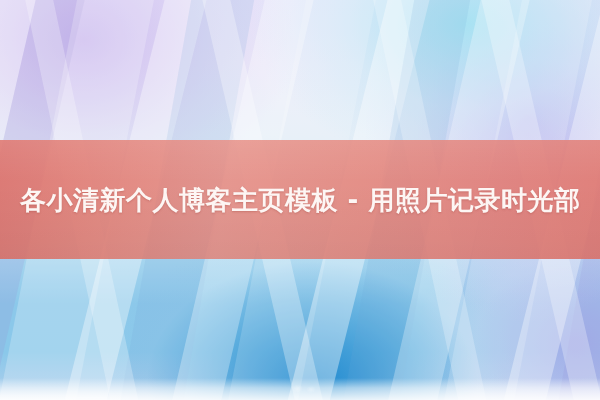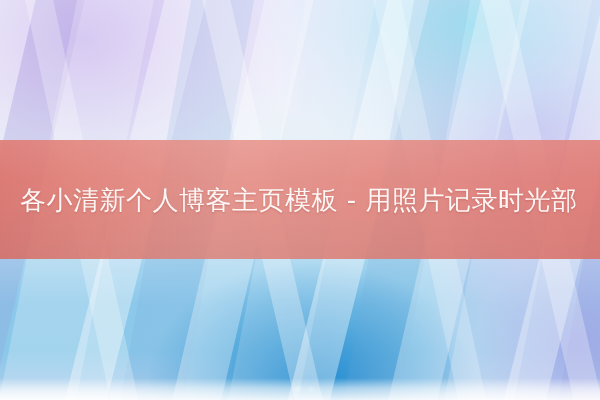--- a/index.html
+++ b/index.html
@@ -111,21 +111,21 @@
     box-sizing: border-box;
     display: flex;
     flex-direction: column;
     justify-content: center;
     align-items: flex-end;
     text-align: right;
   }
   .hl-line {
     color: #fdf6f4;
     font-family: "DejaVu Sans", "Liberation Sans", sans-serif;
-    font-weight: normal;
+    font-weight: bold;
     font-size: 26px;
     line-height: 40px;
     letter-spacing: 0.5px;
     white-space: nowrap;
     text-shadow: 0 1px 2px rgba(150, 55, 50, 0.30);
   }
   .hl-line.l1 { align-self: flex-start; }
   .hl-line.l2 { align-self: flex-end; margin-right: 168px; }
 
   

